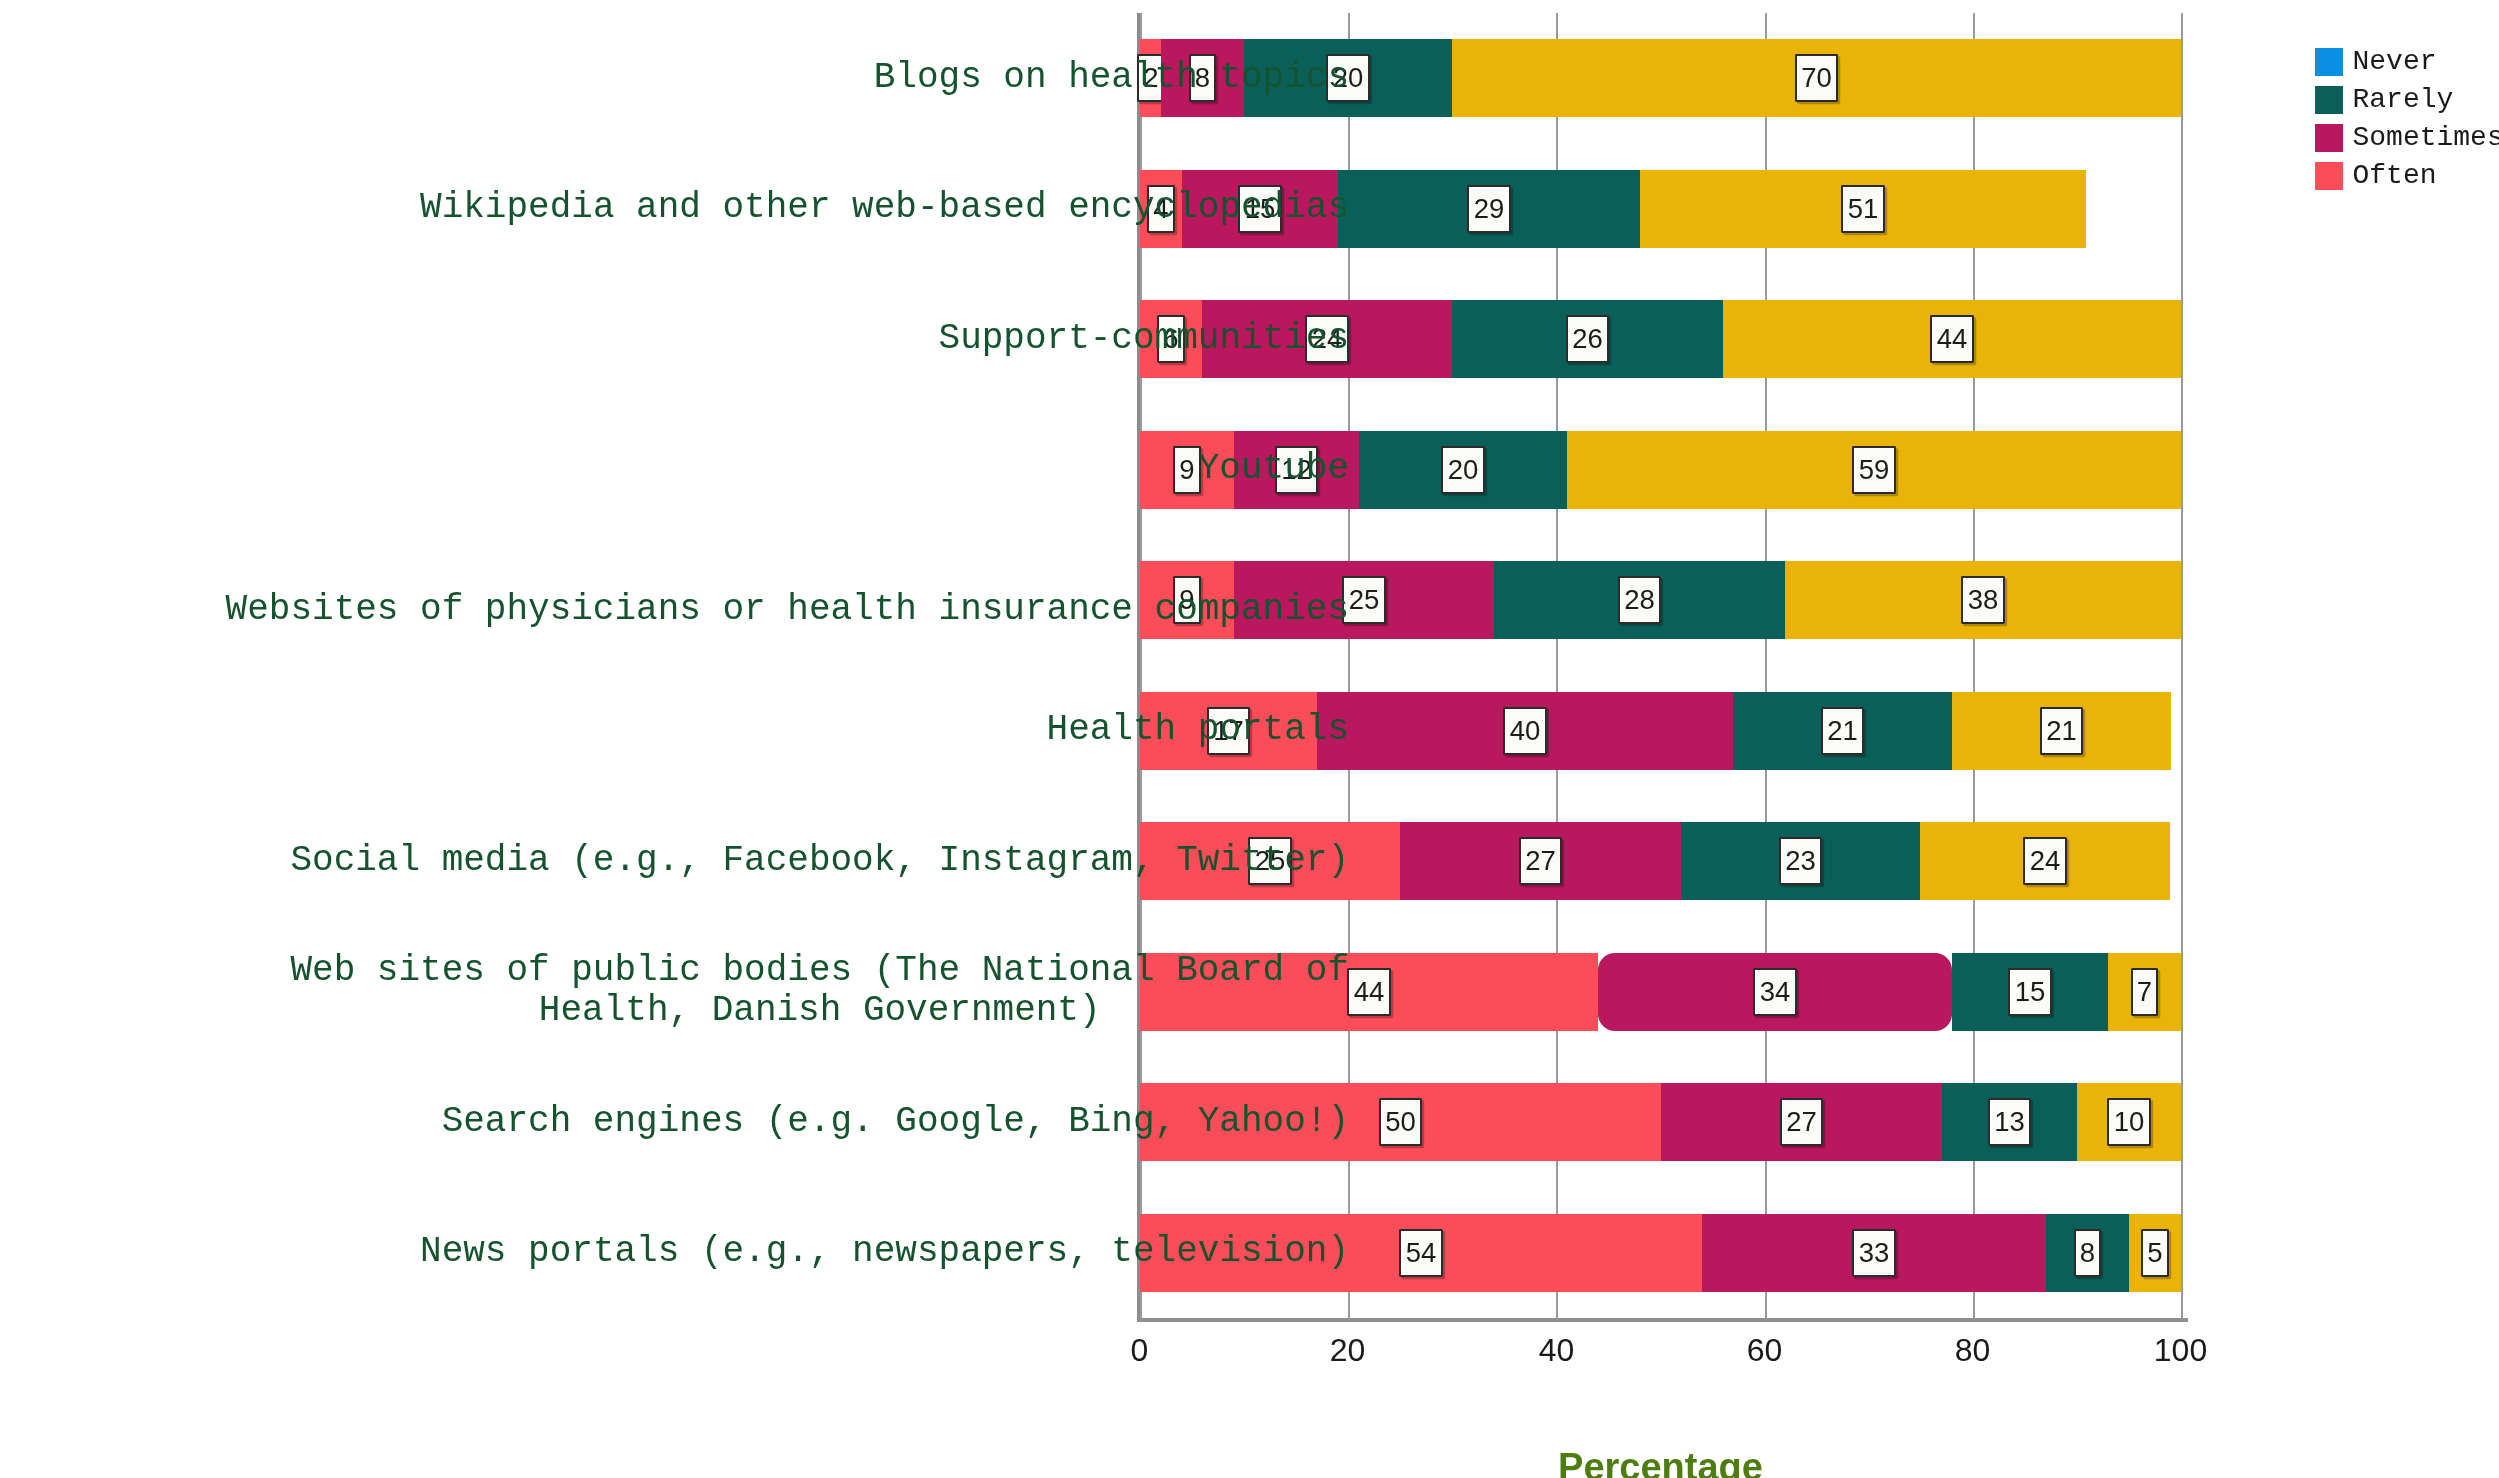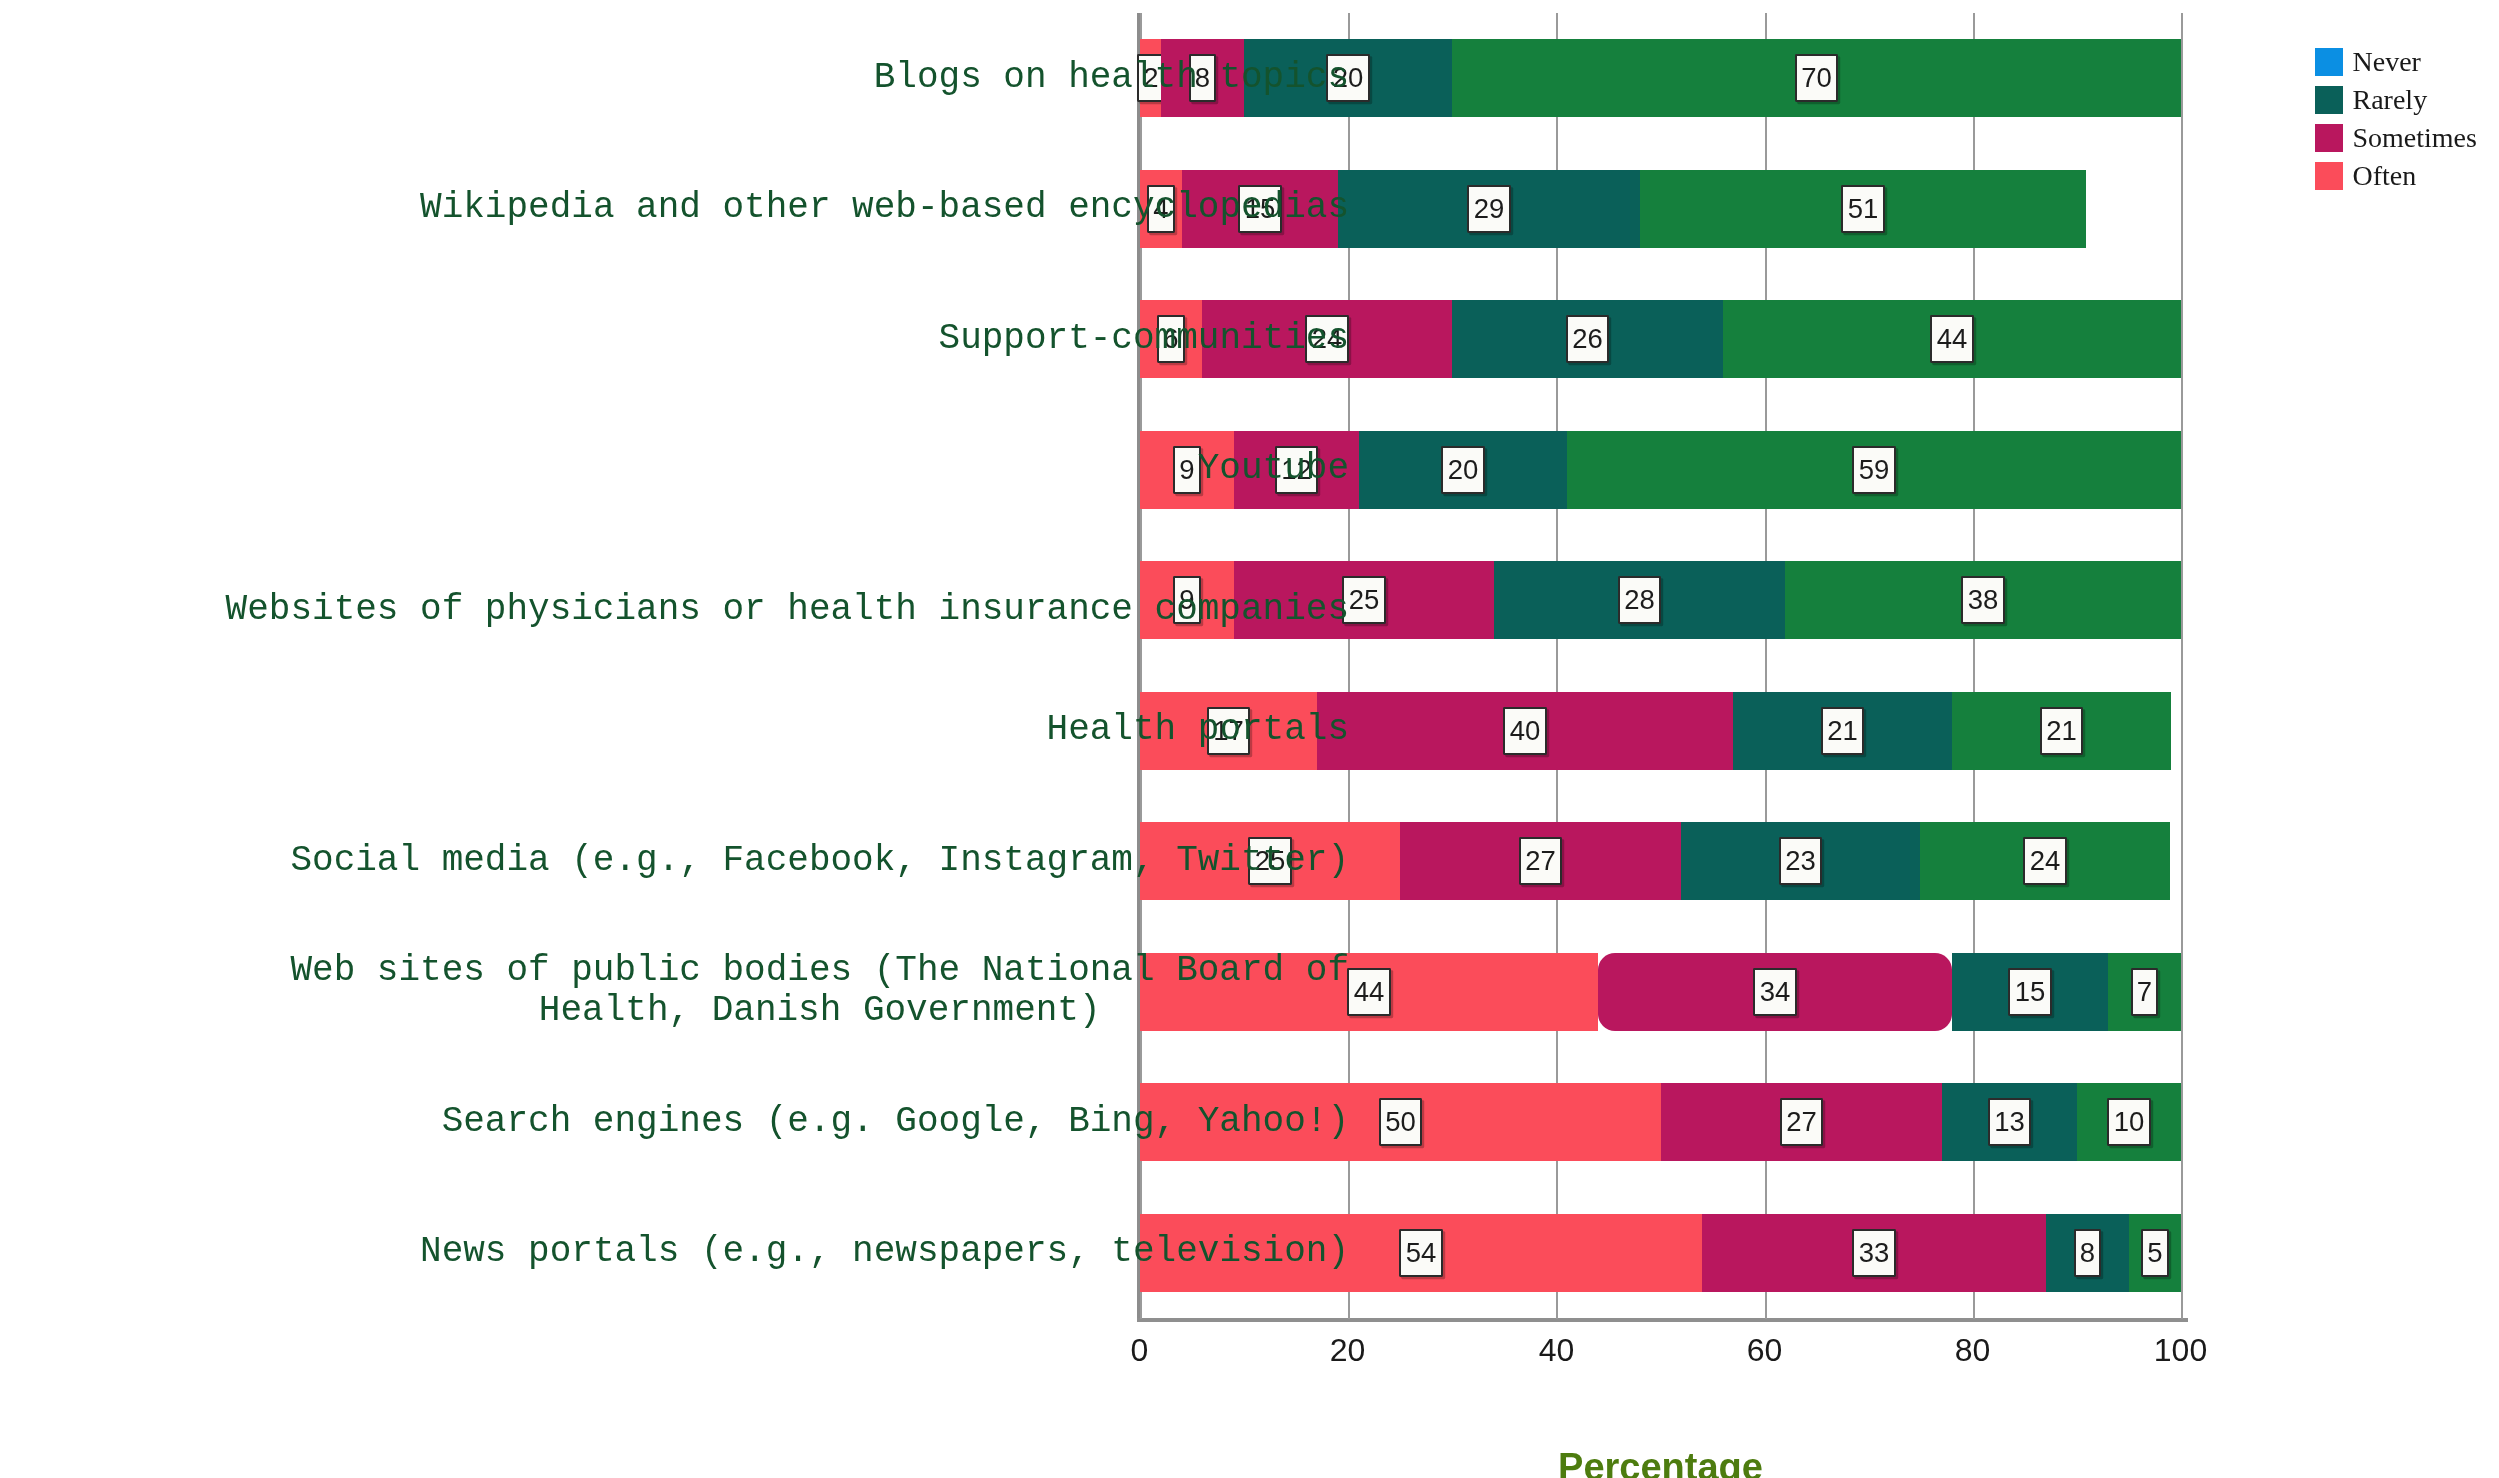--- a/index.html
+++ b/index.html
@@ -76,21 +76,21 @@
     position: relative;
     height: 100%;
     display: flex;
     align-items: center;
     justify-content: center;
     box-sizing: border-box;
   }
   .seg-often     { background: #FB4C5A; }
   .seg-sometimes { background: #B9175E; }
   .seg-rarely    { background: #0A6059; }
-  .seg-never     { background: #15803d; }
+  .seg-never     { background: #eab308; }
 
   .val-box {
     background: #fbfbf8;
     border: 2.9px solid #2b2b2b;
     border-radius: 1.4px;
     font-size: 27.5px;
     line-height: 1;
     color: #1c1c1c;
     padding: 7.2px 4.3px 8.7px 4.3px;
     min-width: 14.5px;
@@ -152,21 +152,21 @@
     width: 27.5px;
     height: 27.5px;
     margin-right: 10px;
     flex: 0 0 auto;
   }
   .legend-label {
     font-size: 28px;
     color: #1a1a1a;
     line-height: 1;
     white-space: nowrap;
-    font-family: Liberation Serif, serif;
+    font-family: Liberation Mono, monospace;
   }
 </style>
 </head>
 <body>
 
 <div id="figure">
 
   <div class="axis-line-left"></div>
   <div class="axis-line-bottom"></div>
 

